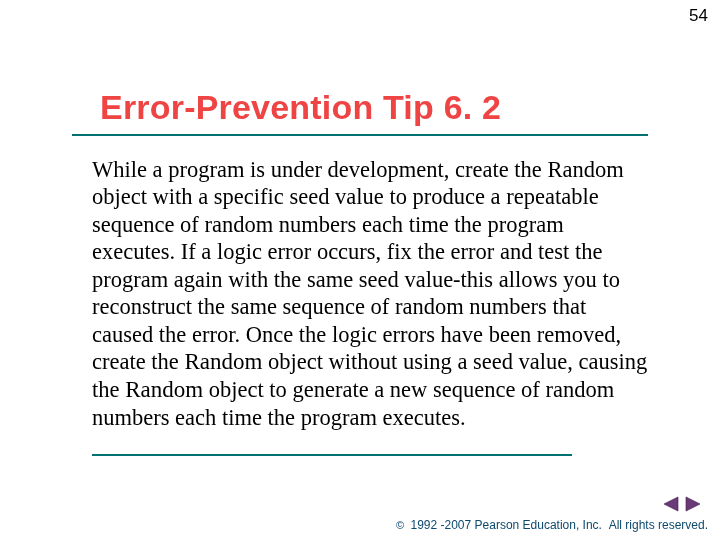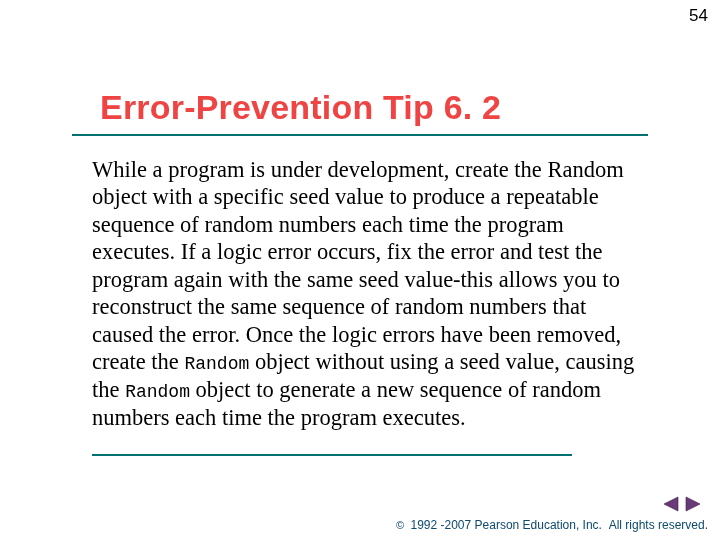--- a/index.html
+++ b/index.html
@@ -42,22 +42,22 @@
   .body-text {
     position: absolute;
     top: 156px;
     left: 92px;
     width: 560px;
     font-size: 22.5px;
     line-height: 1.22;
     font-family: "Times New Roman", Times, serif;
   }
   .body-text .code {
-    font-family: Liberation Mono, monospace;
-    font-size: 18px;
+    font-family: Liberation Serif, serif;
+    font-size: 23px;
   }
   .rule-bottom {
     position: absolute;
     top: 454px;
     left: 92px;
     width: 480px;
     height: 0;
     border-top: 2px solid #007070;
   }
   .nav {

